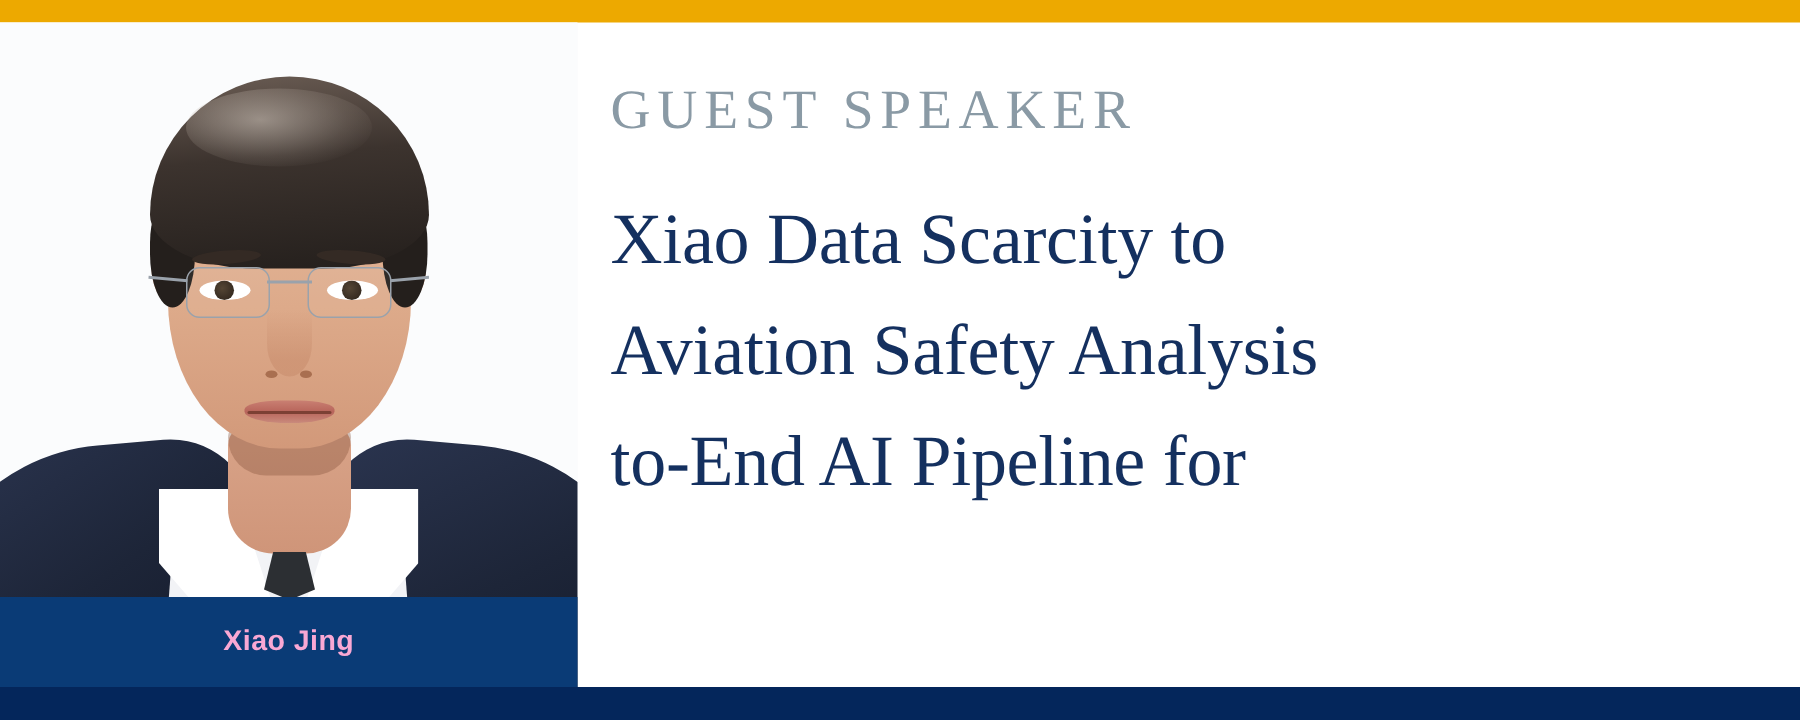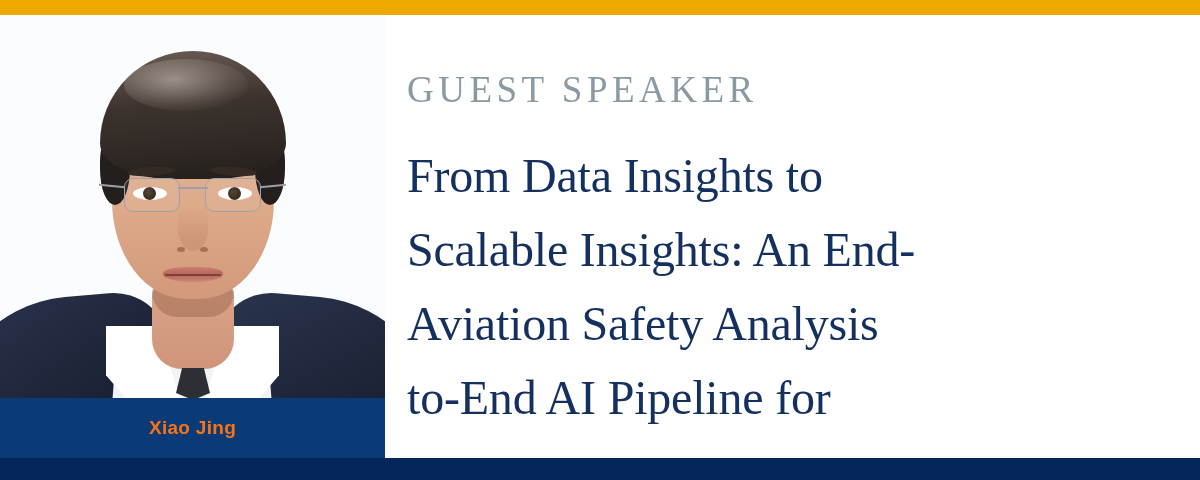--- a/index.html
+++ b/index.html
@@ -297,21 +297,21 @@
     left: 0;
     top: 398px;
     width: 385px;
     height: 60px;
     background: #0a3b76;
     display: flex;
     align-items: center;
     justify-content: center;
   }
   #speaker-name {
-    color: #f97316;
+    color: #f9a8d4;
     font-family: "Liberation Sans", sans-serif;
     font-size: 19px;
     font-weight: bold;
     letter-spacing: 0.3px;
   }
 
   
   #bottom-rule {
     position: absolute;
     left: 0;
@@ -321,21 +321,20 @@
     background: #04265b;
   }
 
   
   #content {
     position: absolute;
     left: 407px;
     top: 15px;
     width: 760px;
     height: 443px;
-    margin-top: 16px;
   }
   #eyebrow {
     position: absolute;
     left: 0;
     top: 37px;
     color: #8a9aa5;
     font-family: "Liberation Serif", serif;
     font-size: 37px;
     font-weight: normal;
     letter-spacing: 4.5px;
@@ -410,21 +409,20 @@
     </div>
   </div>
 
   <div id="name-plate">
     <span id="speaker-name">Xiao Jing</span>
   </div>
 
   <div id="content">
     <div id="eyebrow">GUEST SPEAKER</div>
     <div id="talk-title">
-        <div>From Data Insights to</div>
-        <div>Scalable Insights: An End-</div>
+        <div>Xiao Data Scarcity to</div>
         <div>Aviation Safety Analysis</div>
         <div>to-End AI Pipeline for</div>
       </div>
   </div>
 
   <div id="bottom-rule"></div>
 </div>
 
 </body></html>

